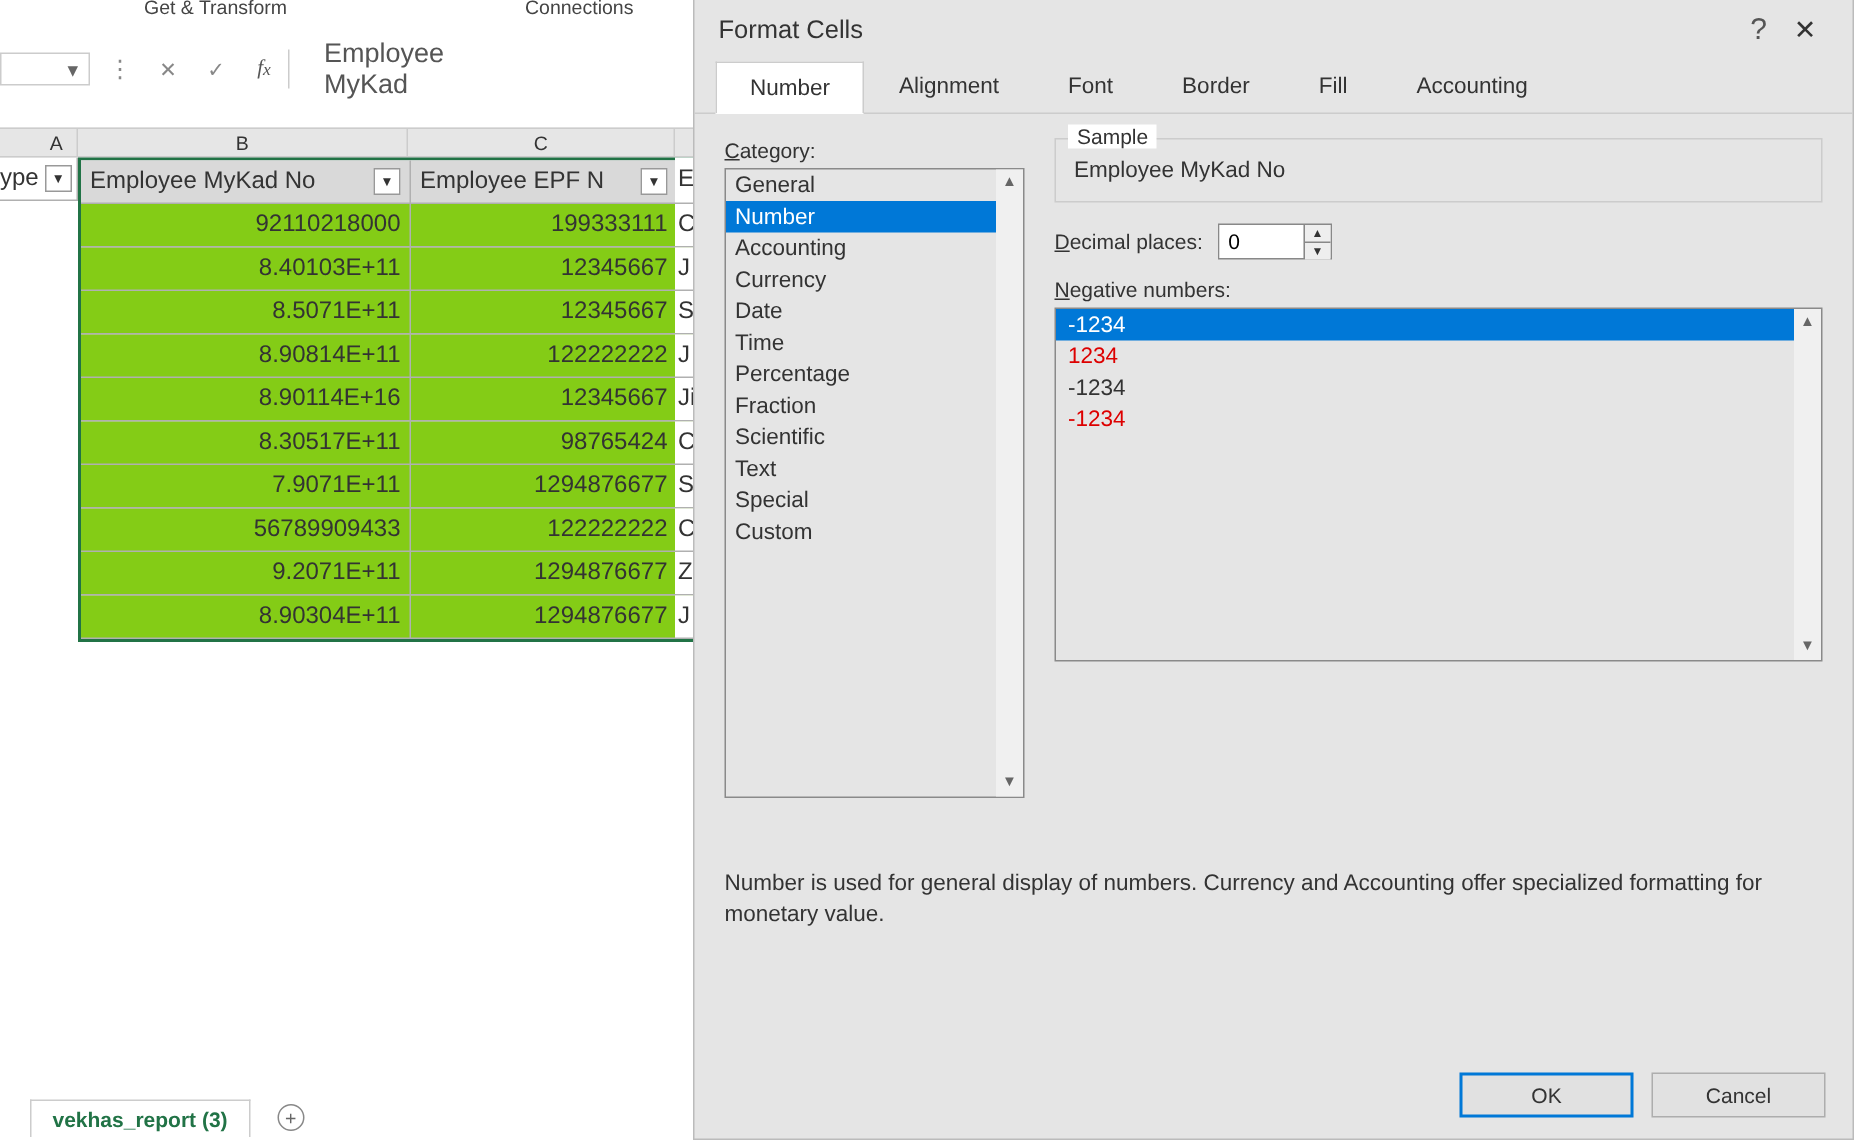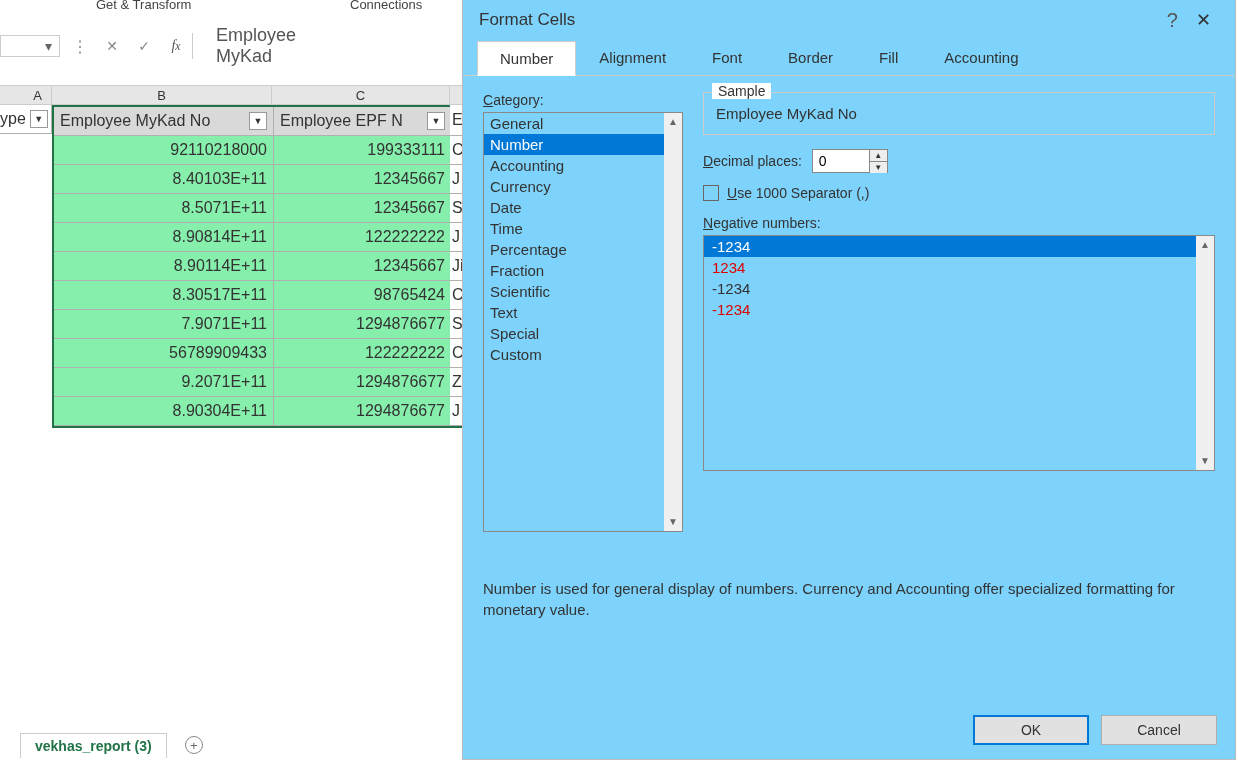--- a/index.html
+++ b/index.html
@@ -19,42 +19,42 @@
 .formula-input { flex: 0 0 auto; width: 170px; height: 26px; border-left: 1px solid #ccc; padding: 0 23px; display: flex; align-items: center; font-size: 18px; color: #555; }
 
 
 .grid-area { position: absolute; top: 85px; left: 0; width: 460px; }
 .col-headers { display: flex; height: 20px; border-top: 1px solid #ccc; border-bottom: 1px solid #ccc; background: #e6e6e6; }
 .ch { border-right: 1px solid #ccc; text-align: center; font-size: 13px; color: #333; line-height: 20px; }
 .ch-a { width: 28px; }
 .ch-b { width: 220px; }
 .ch-c { width: 178px; }
 .table-wrap { border: 2px solid #217346; }
-.trow { display: flex; height: 29px; background: #86efac; }
+.trow { display: flex; height: 29px; background: #84cc16; }
 .trow.header { background: #d9d9d9; }
 .tcell { border-right: 1px solid #b0b0b0; border-bottom: 1px solid #b0b0b0; padding: 0 6px; display: flex; align-items: center; font-size: 16px; color: #333; }
 .tcell.b { width: 220px; justify-content: flex-end; }
 .tcell.c { width: 178px; justify-content: flex-end; }
 .tcell.hdr { justify-content: flex-start; background: #d9d9d9; }
 .filter-btn { width: 18px; height: 18px; border: 1px solid #999; background: #fff; margin-left: auto; display: flex; align-items: center; justify-content: center; font-size: 9px; color: #333; }
 
 
 .overflow-col { width: 14px; border-right: 1px solid #b0b0b0; border-bottom: 1px solid #b0b0b0; display: flex; align-items: center; font-size: 16px; color: #333; overflow: hidden; background: #fff; padding-left: 2px; }
 
 
 .left-hdr { position: absolute; left: 0; top: 105px; width: 52px; height: 29px; display: flex; align-items: center; font-size: 16px; color: #333; border-bottom: 1px solid #b0b0b0; border-right: 1px solid #b0b0b0; background: #fff; }
 
 
 .sheet-tabs { position: absolute; bottom: 2px; left: 20px; display: flex; align-items: center; height: 30px; }
 .sheet-tab { border: 1px solid #ccc; border-bottom: none; padding: 4px 14px; font-size: 14px; color: #217346; font-weight: bold; background: #fff; }
 .new-sheet { width: 30px; height: 24px; display: flex; align-items: center; justify-content: center; margin-left: 12px; }
 .circle-plus { width: 18px; height: 18px; border: 1px solid #888; border-radius: 50%; display: flex; align-items: center; justify-content: center; font-size: 13px; color: #666; }
 
 
-.dialog { position: absolute; top: 0; left: 462px; width: 774px; height: 760px; background: #7dd3fc; border-left: 1px solid #bbb; border-right: 1px solid #bbb; border-bottom: 1px solid #bbb; }
+.dialog { position: absolute; top: 0; left: 462px; width: 774px; height: 760px; background: #e5e5e5; border-left: 1px solid #bbb; border-right: 1px solid #bbb; border-bottom: 1px solid #bbb; }
 .dlg-title-bar { height: 40px; display: flex; align-items: center; padding: 0 16px; }
 .dlg-title { font-size: 17px; color: #333; }
 .dlg-help { margin-left: auto; font-size: 20px; color: #555; padding: 0 10px; cursor: pointer; }
 .dlg-close { font-size: 18px; color: #333; padding: 0 8px; cursor: pointer; }
 
 .tab-strip { display: flex; padding: 0 14px; border-bottom: 1px solid #ccc; height: 36px; align-items: flex-end; }
 .tab { padding: 8px 22px; font-size: 15px; color: #333; border: 1px solid transparent; cursor: pointer; }
 .tab.active { border: 1px solid #ccc; border-bottom: 1px solid #fff; background: #fff; position: relative; top: 1px; }
 
 .dlg-body { padding: 16px 20px; display: flex; gap: 20px; }
@@ -159,21 +159,21 @@
         </div>
         <div class="trow">
           <div class="tcell b">8.5071E+11</div>
           <div class="tcell c">12345667</div>
         </div>
         <div class="trow">
           <div class="tcell b">8.90814E+11</div>
           <div class="tcell c">122222222</div>
         </div>
         <div class="trow">
-          <div class="tcell b">8.90114E+11</div>
+          <div class="tcell b">8.90114E+16</div>
           <div class="tcell c">12345667</div>
         </div>
         <div class="trow">
           <div class="tcell b">8.30517E+11</div>
           <div class="tcell c">98765424</div>
         </div>
         <div class="trow">
           <div class="tcell b">7.9071E+11</div>
           <div class="tcell c">1294876677</div>
         </div>
@@ -266,24 +266,20 @@
         <span class="dec-label"><span class="ul">D</span>ecimal places:</span>
         <div class="spinner">
           <input type="text" value="0" style="">
           <div class="spin-btns">
             <div>▲</div>
             <div>▼</div>
           </div>
         </div>
       </div>
 
-      <div class="chk-row">
-        <div class="chk"></div>
-        <span class="chk-label"><span class="ul">U</span>se 1000 Separator (,)</span>
-      </div>
 
       <div class="neg-label"><span class="ul">N</span>egative numbers:</div>
       <div class="neg-list-wrap">
         <div class="neg-list" id="neg-list">
             <div class="neg-item selected">-1234</div>
             <div class="neg-item red">1234</div>
             <div class="neg-item">-1234</div>
             <div class="neg-item red">-1234</div>
           </div>
         <div class="neg-scroll">

